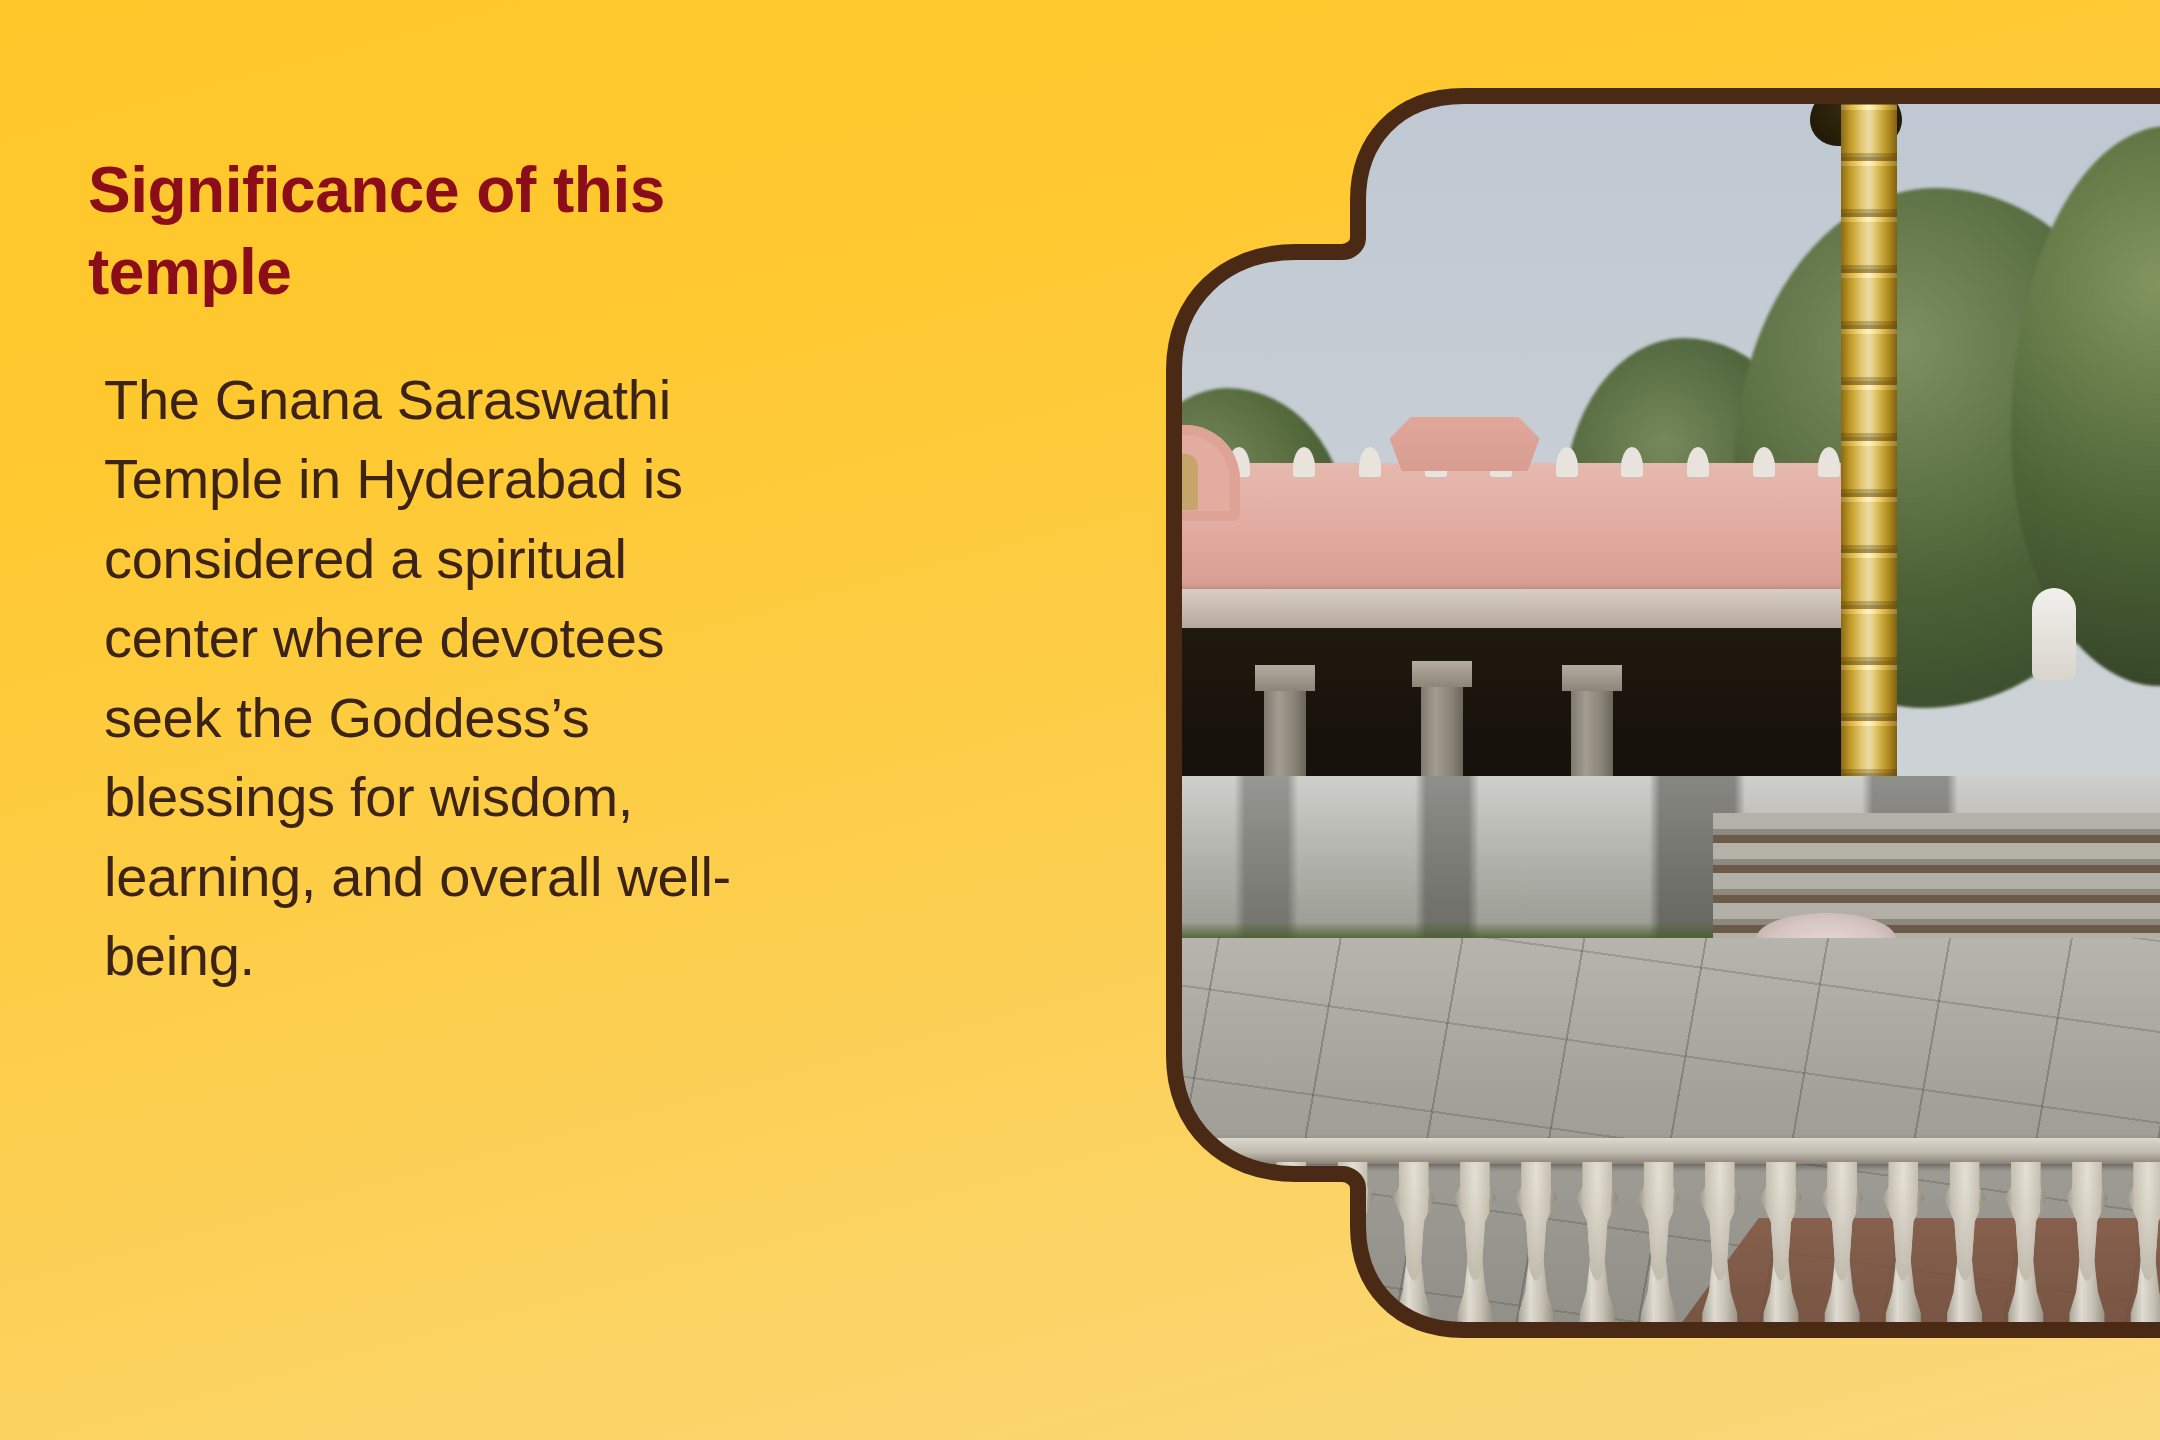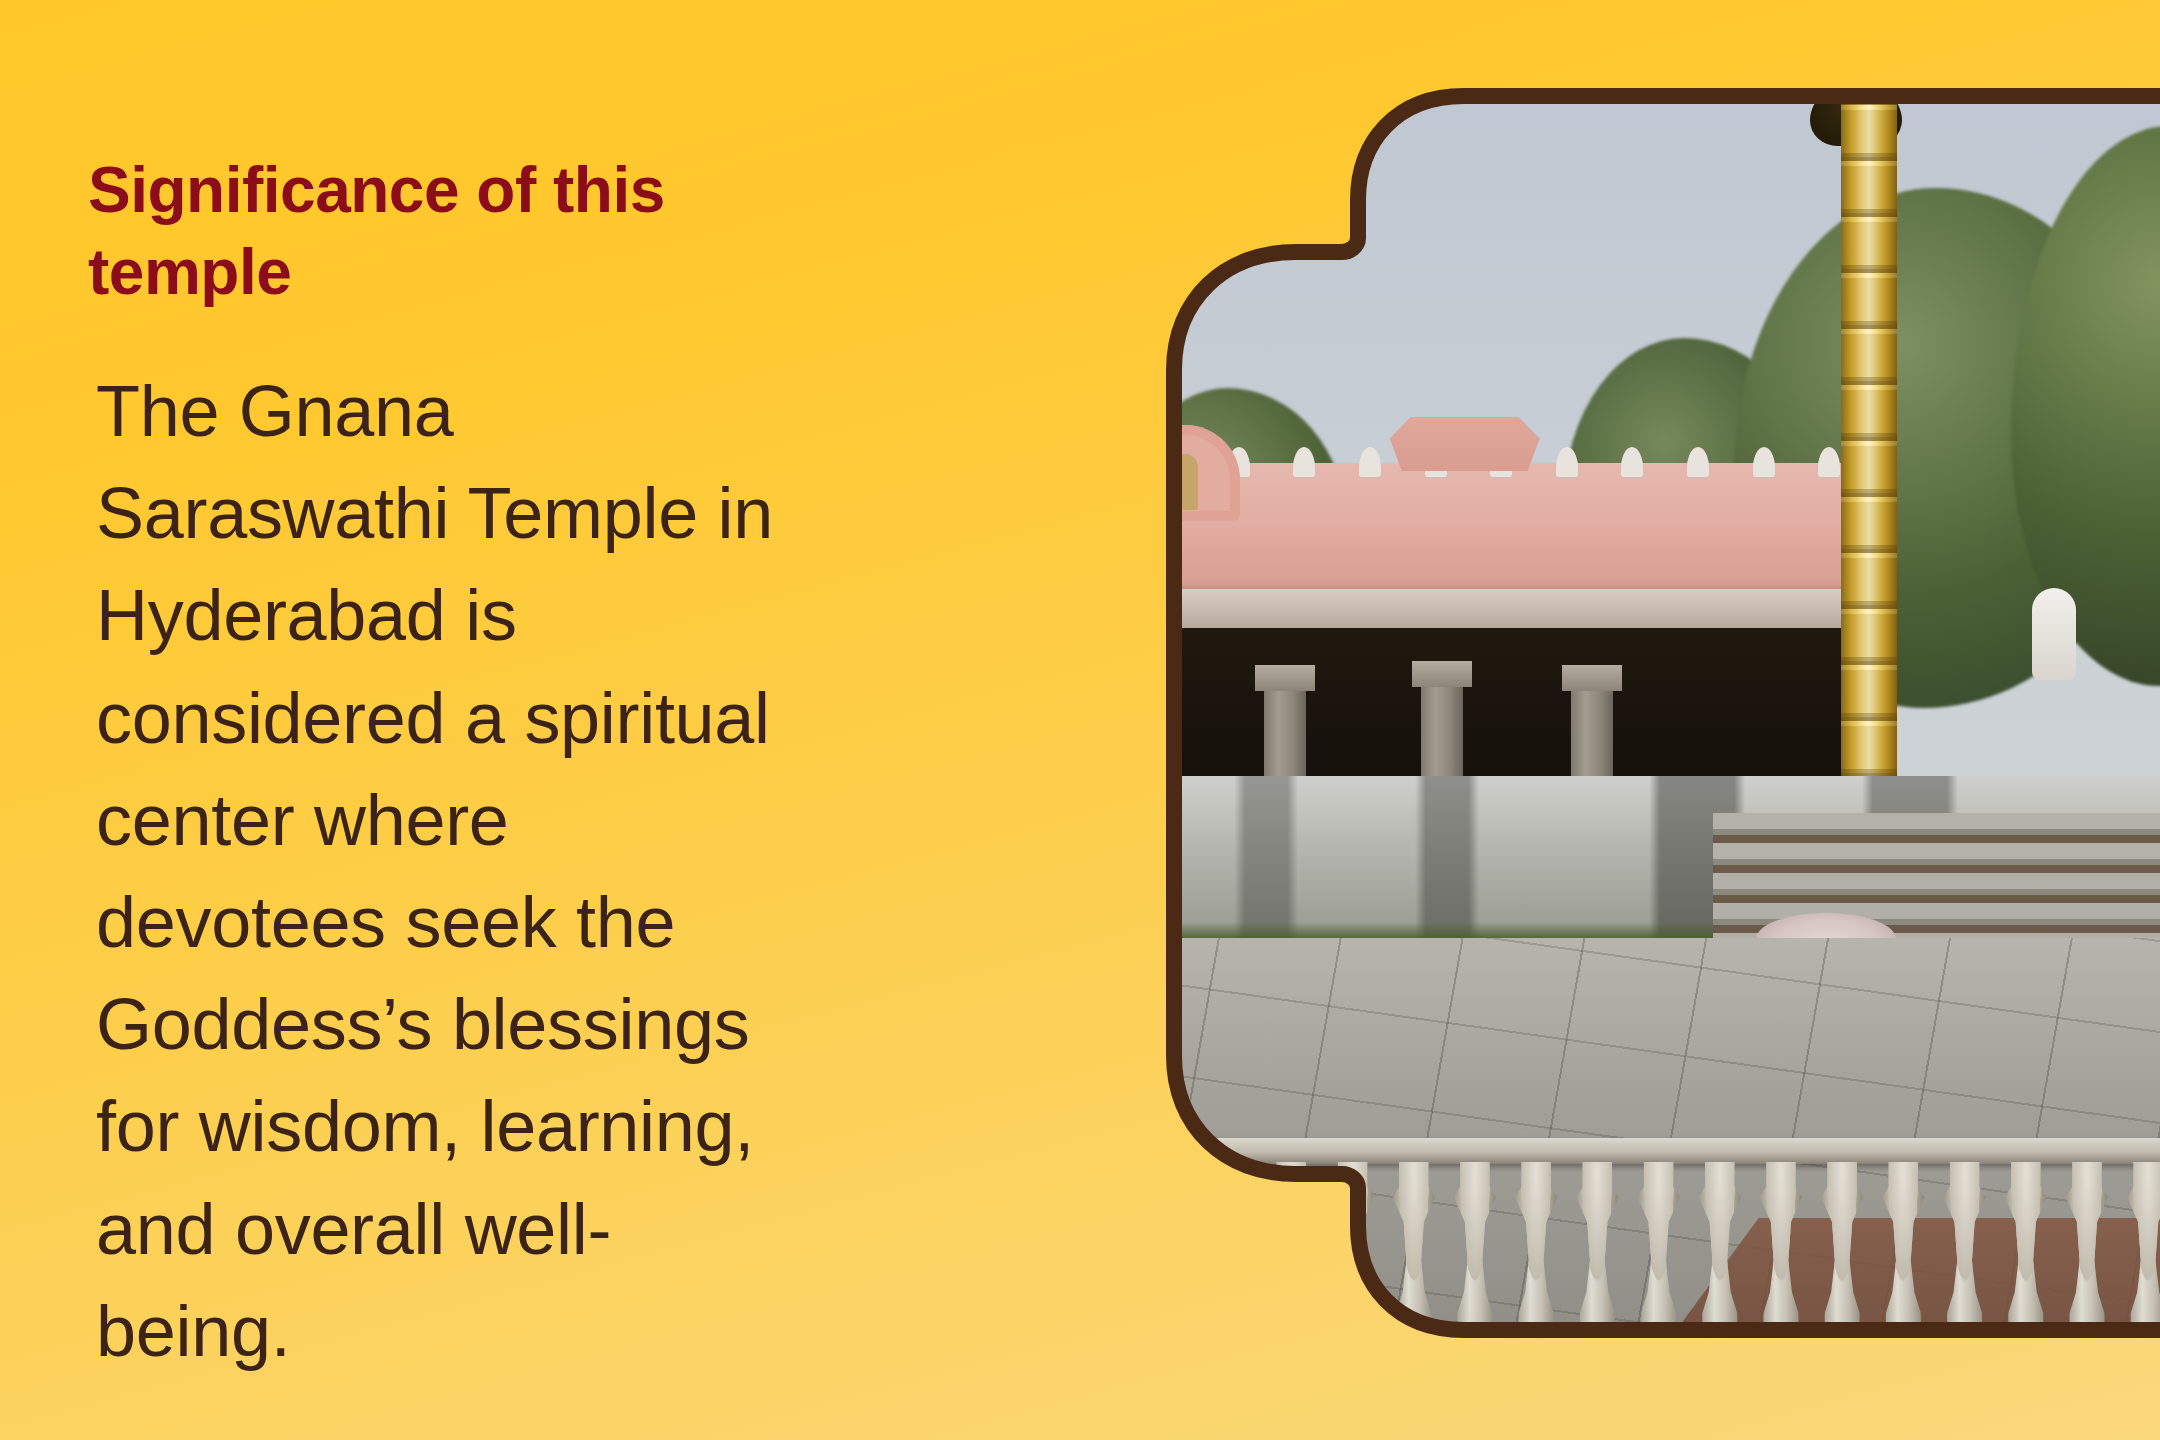--- a/index.html
+++ b/index.html
@@ -32,26 +32,26 @@
   .headline {
     font-size: 64px;
     font-weight: 700;
     line-height: 1.28;
     letter-spacing: -0.5px;
     color: #8C0D1A;
     margin: 0 0 46px 0;
     max-width: 640px;
   }
   .body-copy {
-    font-size: 72px;
+    font-size: 56px;
     font-weight: 400;
     line-height: 1.42;
     letter-spacing: -0.3px;
     color: #3B2317;
-    margin: 8px;
+    margin: 16px;
     max-width: 690px;
   }
 
   
   .photo-frame {
     position: absolute;
     left: 1096px;
     top: 88px;
     width: 1064px;
     height: 1250px;

